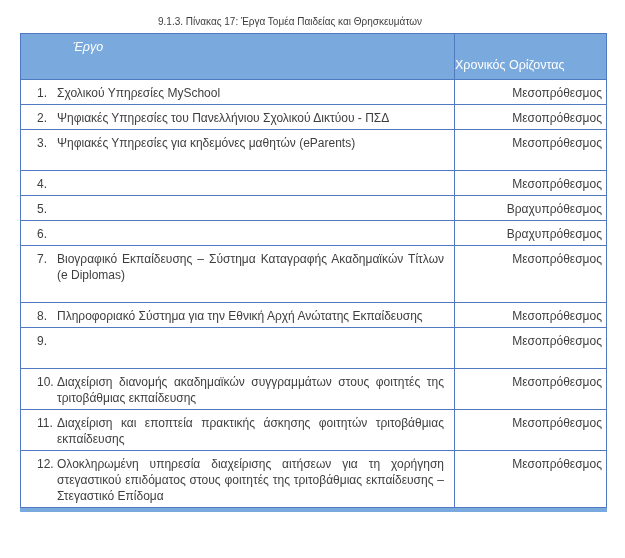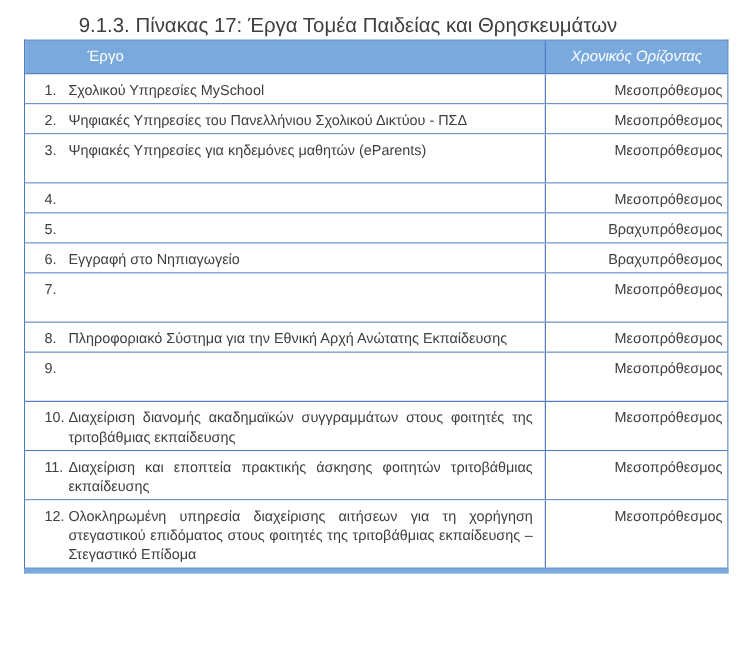--- a/index.html
+++ b/index.html
@@ -13,46 +13,46 @@
     width:625px;height:558px;
     background:#ffffff;
     font-family:"Liberation Sans", sans-serif;
     color:var(--text);
     overflow:hidden;
     position:relative;
   }
   .title{
     position:absolute;left:20px;top:14px;width:540px;
     text-align:center;
-    font-size:17px;line-height:15px;
+    font-size:10px;line-height:15px;
     color:var(--text);
   }
   .tbl{
     position:absolute;left:20px;top:33px;width:585px;
     border:1px solid var(--border);
     border-bottom:none;
     box-sizing:content-box;
     font-size:12px;line-height:16px;
   }
   .thead{
     display:flex;
     background:var(--header-bg);
     color:var(--header-text);
     border-bottom:1px solid var(--border);
     font-size:12.5px;
   }
   .th-left{
     width:434px;box-sizing:border-box;
     border-right:1px solid var(--border);
     padding:5px 0 6px 52px;
+    font-style:italic;
   }
   .th-right{
-    flex:1;text-align:center;
-    padding:5px 0 6px;
-    font-style:italic;
+    flex:1;text-align:left;
+    padding:23px 0 6px;
   }
   .tr{
     display:flex;
     border-bottom:1px solid var(--border);
     background:#ffffff;
   }
   .td-left{
     width:434px;box-sizing:border-box;
     border-right:1px solid var(--border);
     padding:5px 10px 3px 16px;
@@ -120,27 +120,27 @@
       </div>
       <div class="tr">
         <div class="td-left">
           <span class="num">5.</span>
         </div>
         <div class="td-right">Βραχυπρόθεσμος</div>
       </div>
       <div class="tr">
         <div class="td-left">
           <span class="num">6.</span>
-          <div class="txt">Εγγραφή στο Νηπιαγωγείο</div>
         </div>
         <div class="td-right">Βραχυπρόθεσμος</div>
       </div>
       <div class="tr trailing">
         <div class="td-left">
           <span class="num">7.</span>
+          <div class="txt">Βιογραφικό Εκπαίδευσης – Σύστημα Καταγραφής Ακαδημαϊκών Τίτλων (e Diplomas)</div>
         </div>
         <div class="td-right">Μεσοπρόθεσμος</div>
       </div>
       <div class="tr">
         <div class="td-left">
           <span class="num">8.</span>
           <div class="txt">Πληροφοριακό Σύστημα για την Εθνική Αρχή Ανώτατης Εκπαίδευσης</div>
         </div>
         <div class="td-right">Μεσοπρόθεσμος</div>
       </div>

